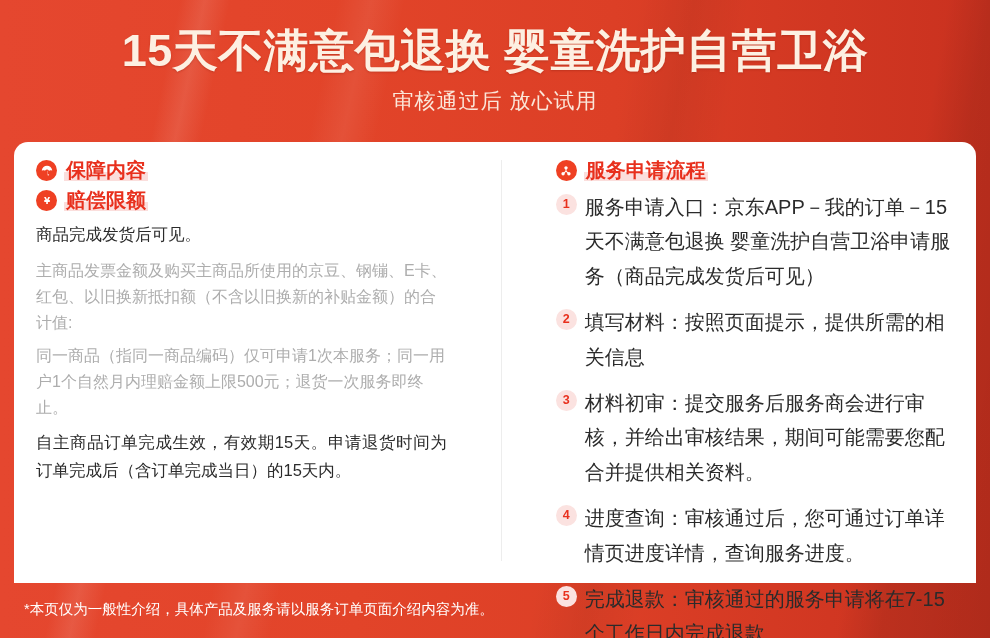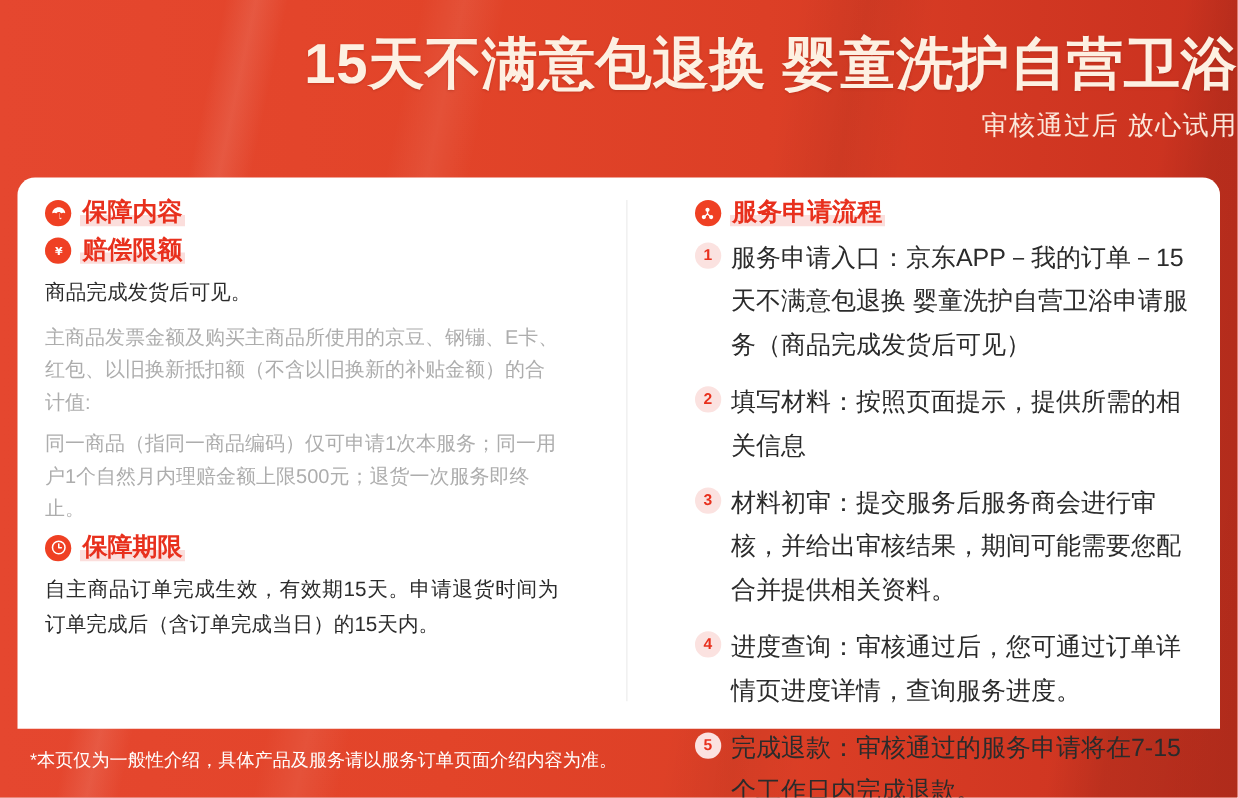--- a/index.html
+++ b/index.html
@@ -39,21 +39,21 @@
       linear-gradient(90deg, #e5472f 0%, #e24429 36%, #dc3f26 62%, #c9311f 100%);
     box-sizing: border-box;
   }
 
   
   .header {
     position: absolute;
     top: 0; left: 0;
     width: 990px;
     height: 126px;
-    text-align: right;
+    text-align: center;
   }
   .header-title {
     margin: 0;
     padding-top: 24px;
     font-size: 45px;
     line-height: 1.18;
     font-weight: bold;
     color: #fdf0e2;
     letter-spacing: 0.5px;
     text-shadow: 0 1px 2px rgba(120,20,10,0.28);
@@ -230,31 +230,20 @@
           </svg>
         </span>
         <span class="sec-title-wrap">
           <span class="sec-title">赔偿限额</span>
         </span>
       </div>
       <p class="para">商品完成发货后可见。</p>
       <p class="fineprint">主商品发票金额及购买主商品所使用的京豆、钢镚、E卡、红包、以旧换新抵扣额（不含以旧换新的补贴金额）的合计值:</p>
       <p class="fineprint last">同一商品（指同一商品编码）仅可申请1次本服务；同一用户1个自然月内理赔金额上限500元；退货一次服务即终止。</p>
 
-      <div class="sec-head tight">
-        <span class="icon-circle">
-          <svg width="14" height="14" viewBox="0 0 24 24" aria-hidden="true">
-            <circle cx="12" cy="12" r="8.6" fill="none" stroke="#ffffff" stroke-width="2.1"></circle>
-            <path d="M12 7.3v5h3.6" fill="none" stroke="#ffffff" stroke-width="2.1" stroke-linecap="round" stroke-linejoin="round"></path>
-          </svg>
-        </span>
-        <span class="sec-title-wrap">
-          <span class="sec-title">保障期限</span>
-        </span>
-      </div>
       <p class="para">自主商品订单完成生效，有效期15天。申请退货时间为订单完成后（含订单完成当日）的15天内。</p>
     </div>
 
     <div class="col-divider"></div>
 
     <div class="col col-right">
 
       <div class="sec-head">
         <span class="icon-circle">
           <svg width="14" height="14" viewBox="0 0 24 24" aria-hidden="true">

